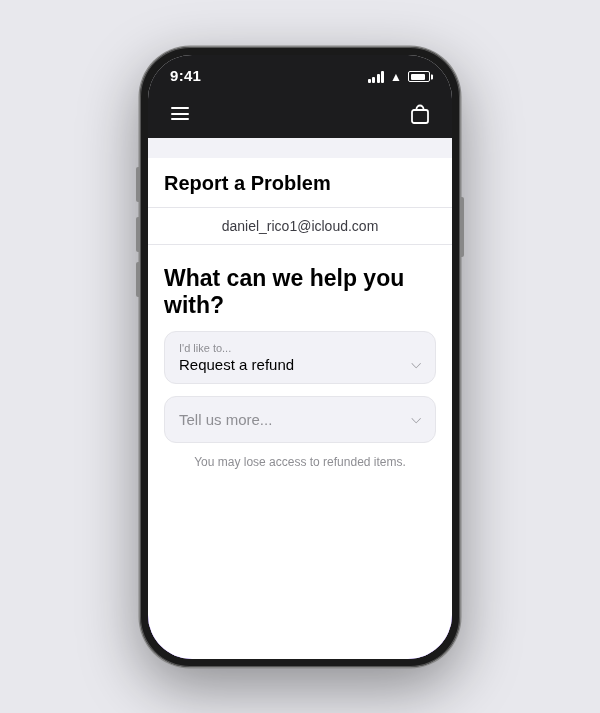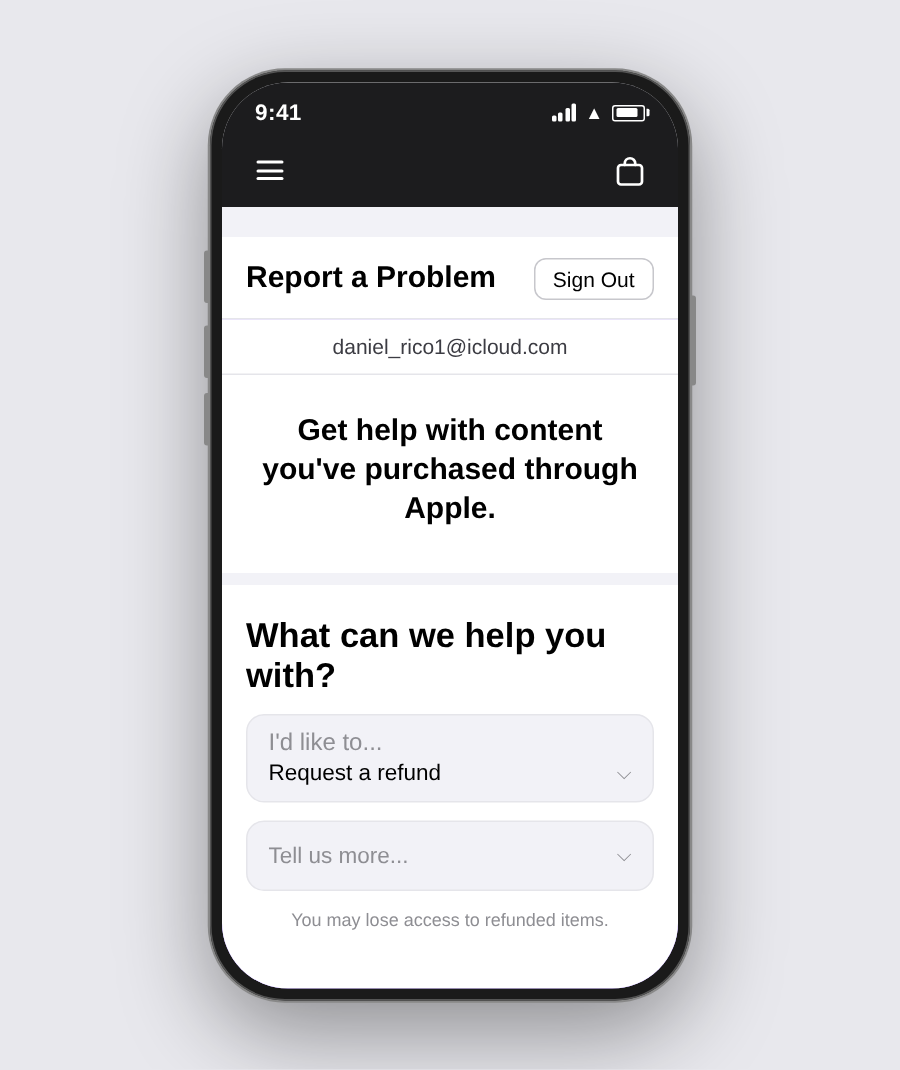--- a/index.html
+++ b/index.html
@@ -58,21 +58,21 @@
       display: flex;
       flex-direction: column;
     }
 
     
     .status-bar {
       background: #1c1c1e;
       color: white;
       display: flex;
       justify-content: space-between;
-      align-items: center;
+      align-items: flex-end;
       padding: 12px 22px 8px;
       flex-shrink: 0;
     }
 
     .status-time {
       font-size: 15px;
       font-weight: 600;
       letter-spacing: 0.3px;
     }
 
@@ -184,21 +184,21 @@
       border: 1.5px solid #e5e5ea;
       border-radius: 12px;
       padding: 10px 14px;
       display: flex;
       flex-direction: column;
       margin-bottom: 12px;
       cursor: pointer;
     }
 
     .dropdown-label {
-      font-size: 16px;
+      font-size: 11px;
       color: #8e8e93;
       margin-bottom: 2px;
     }
 
     .dropdown-row {
       display: flex;
       justify-content: space-between;
       align-items: center;
     }
 
@@ -360,28 +360,24 @@
           <rect x="3" y="7" width="16" height="13" rx="2" stroke="white" stroke-width="1.8" fill="none"></rect>
           <path d="M7.5 7V6a3.5 3.5 0 0 1 7 0v1" stroke="white" stroke-width="1.8" fill="none" stroke-linecap="round"></path>
         </svg>
       </div>
     </div>
 
     <div class="content-area">
 
       <div class="page-header">
         <span class="page-title">Report a Problem</span>
-        <button class="sign-out-btn">Sign Out</button>
       </div>
 
       <div class="email-row">daniel_rico1@icloud.com</div>
 
-      <div class="hero-section">
-        <p class="hero-text">Get help with content you've purchased through Apple.</p>
-      </div>
 
       <div class="help-section">
         <p class="help-question">What can we help you with?</p>
 
         <div class="dropdown">
           <span class="dropdown-label">I'd like to...</span>
           <div class="dropdown-row">
             <span class="dropdown-value">Request a refund</span>
             <span class="chevron">⌵</span>
           </div>

